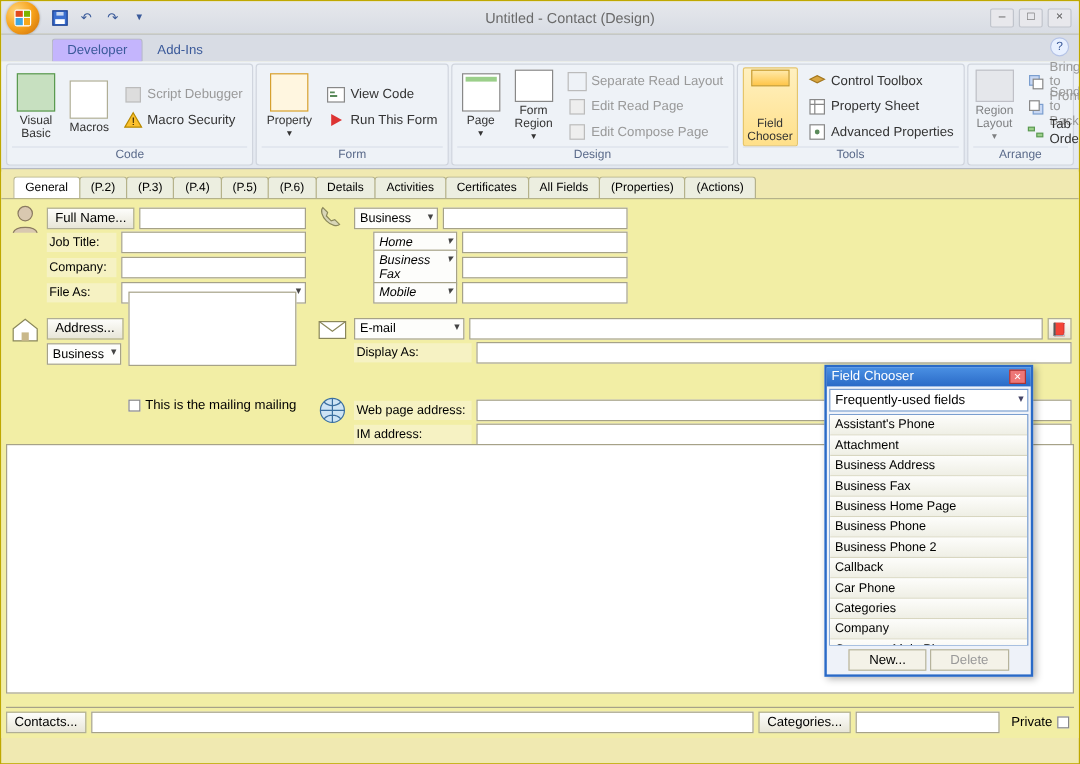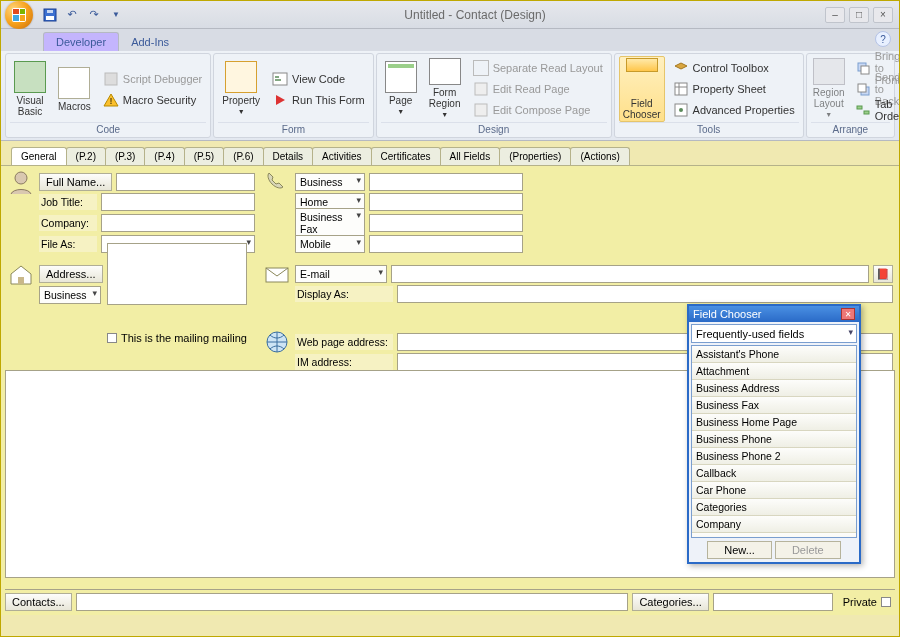--- a/index.html
+++ b/index.html
@@ -353,21 +353,21 @@
   <div style="position:absolute;top:6px;left:262px;width:260px;">
     <div class="field-row">
       <div class="big-icon">
           <svg width="28" height="28">
             <path d="M6 5c-2 2-1 7 3 11s9 5 11 3l-4-4-3 1-4-4 1-3z" fill="#d9d6b8" stroke="#8a875a"></path>
           </svg>
         </div>
       <div class="field-label combo" style="width:70px;border:1px solid #a6a288;background:#fdfdfb;padding-left:4px">Business</div>
       <div class="field-input" style="flex:1"></div>
     </div>
-    <div class="sub-fields" style="margin-left:32px;">
+    <div class="sub-fields" style="margin-left:48px;font-style:italic;">
       <div class="field-row">
           <div class="field-label combo" style="width:70px;border:1px solid #a6a288;background:#fdfdfb;padding-left:4px">Home</div>
           <div class="field-input" style="flex:1"></div>
         </div>
       <div class="field-row">
           <div class="field-label combo" style="width:70px;border:1px solid #a6a288;background:#fdfdfb;padding-left:4px">Business Fax</div>
           <div class="field-input" style="flex:1"></div>
         </div>
       <div class="field-row">
           <div class="field-label combo" style="width:70px;border:1px solid #a6a288;background:#fdfdfb;padding-left:4px">Mobile</div>

